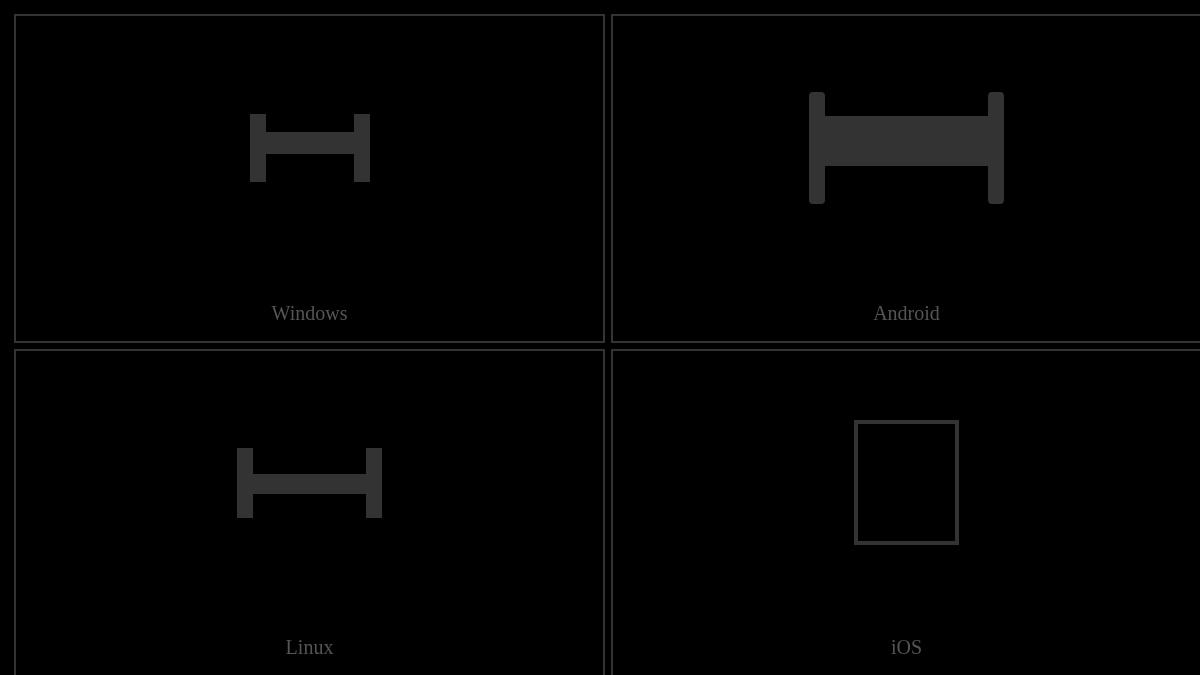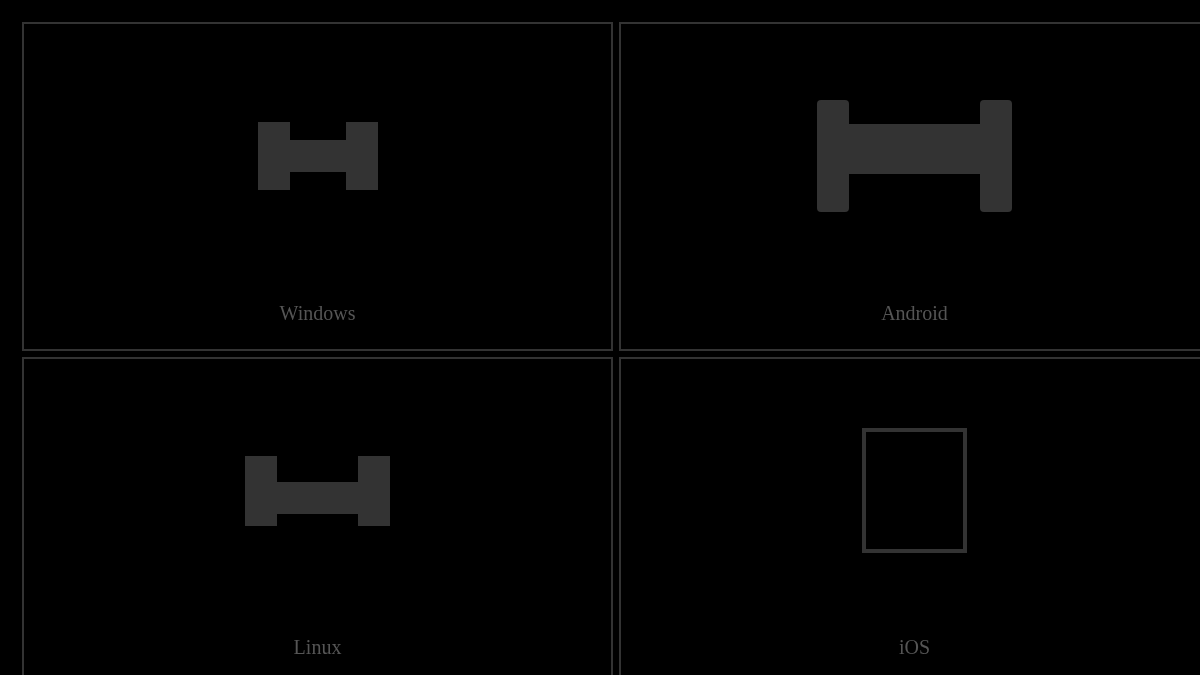--- a/index.html
+++ b/index.html
@@ -1,17 +1,17 @@
 <!DOCTYPE html>
 <html><head>
   <meta charset="utf-8">
   <style>
     * {
       margin: 0;
-      padding: 16px;
+      padding: 8px;
       box-sizing: border-box;
     }
     body {
       width: 1200px;
       height: 675px;
       background: #000;
       display: grid;
       grid-template-columns: 1fr 1fr;
       grid-template-rows: 1fr 1fr;
       gap: 6px;

